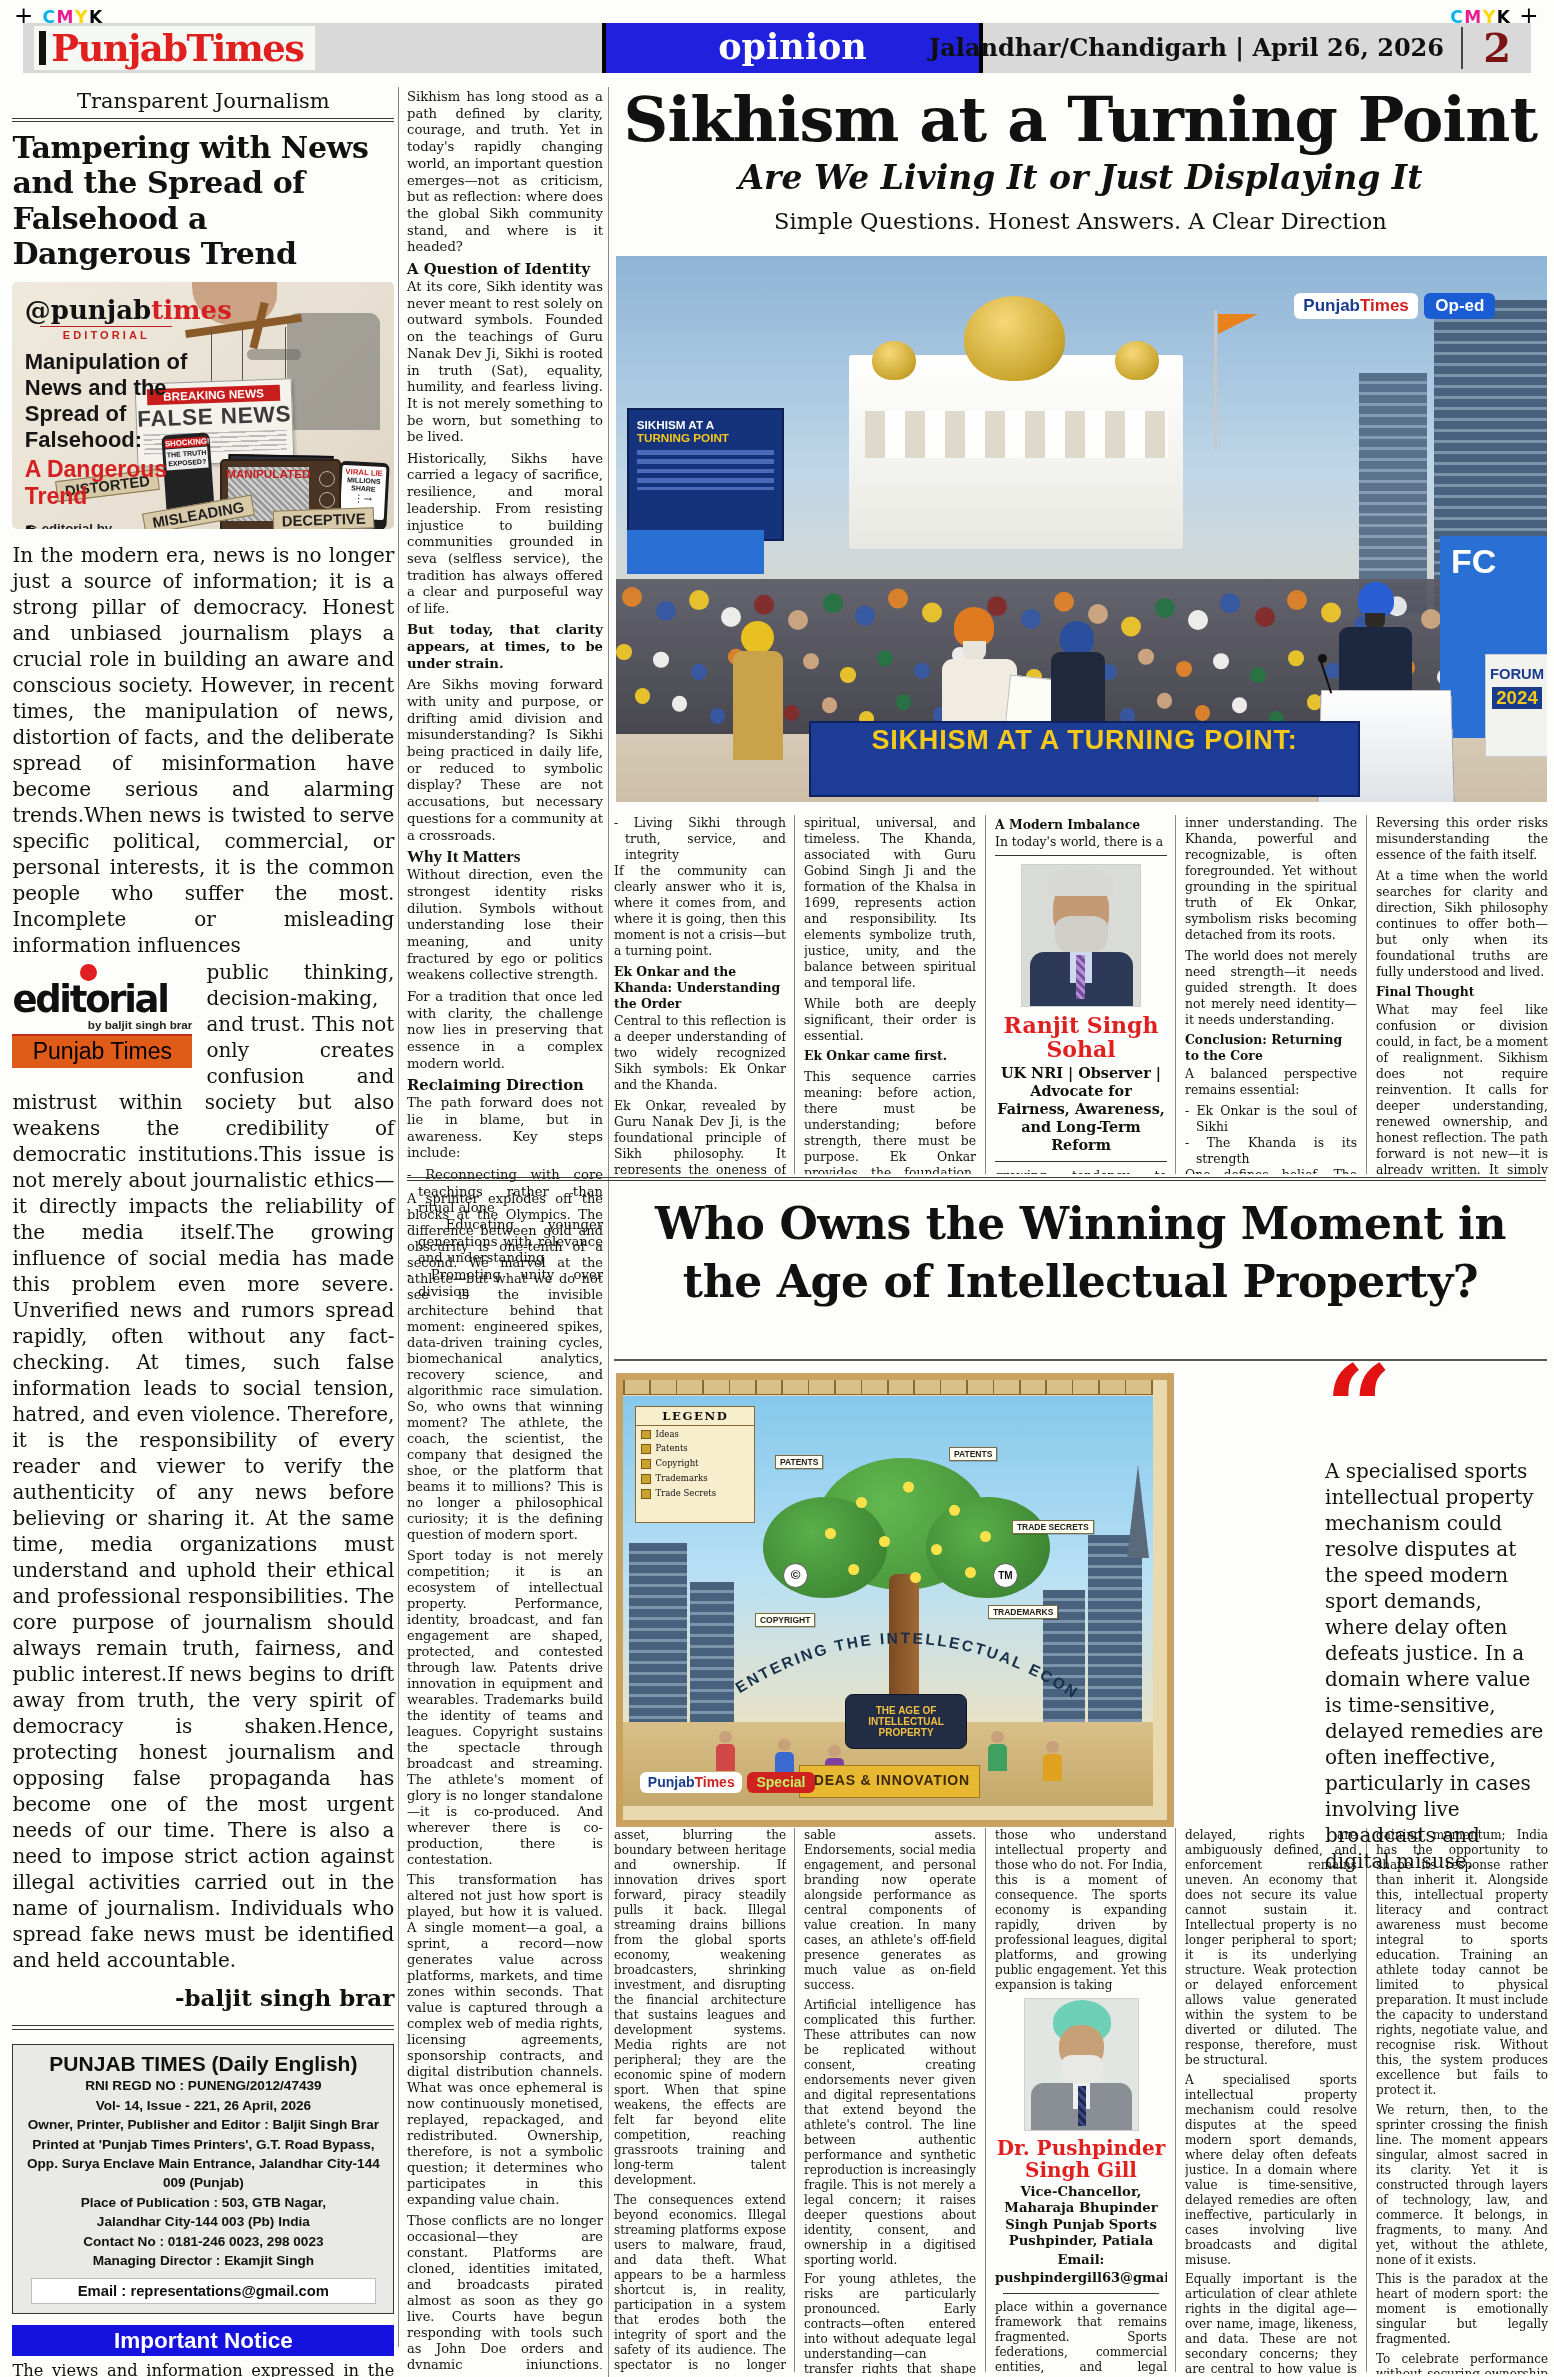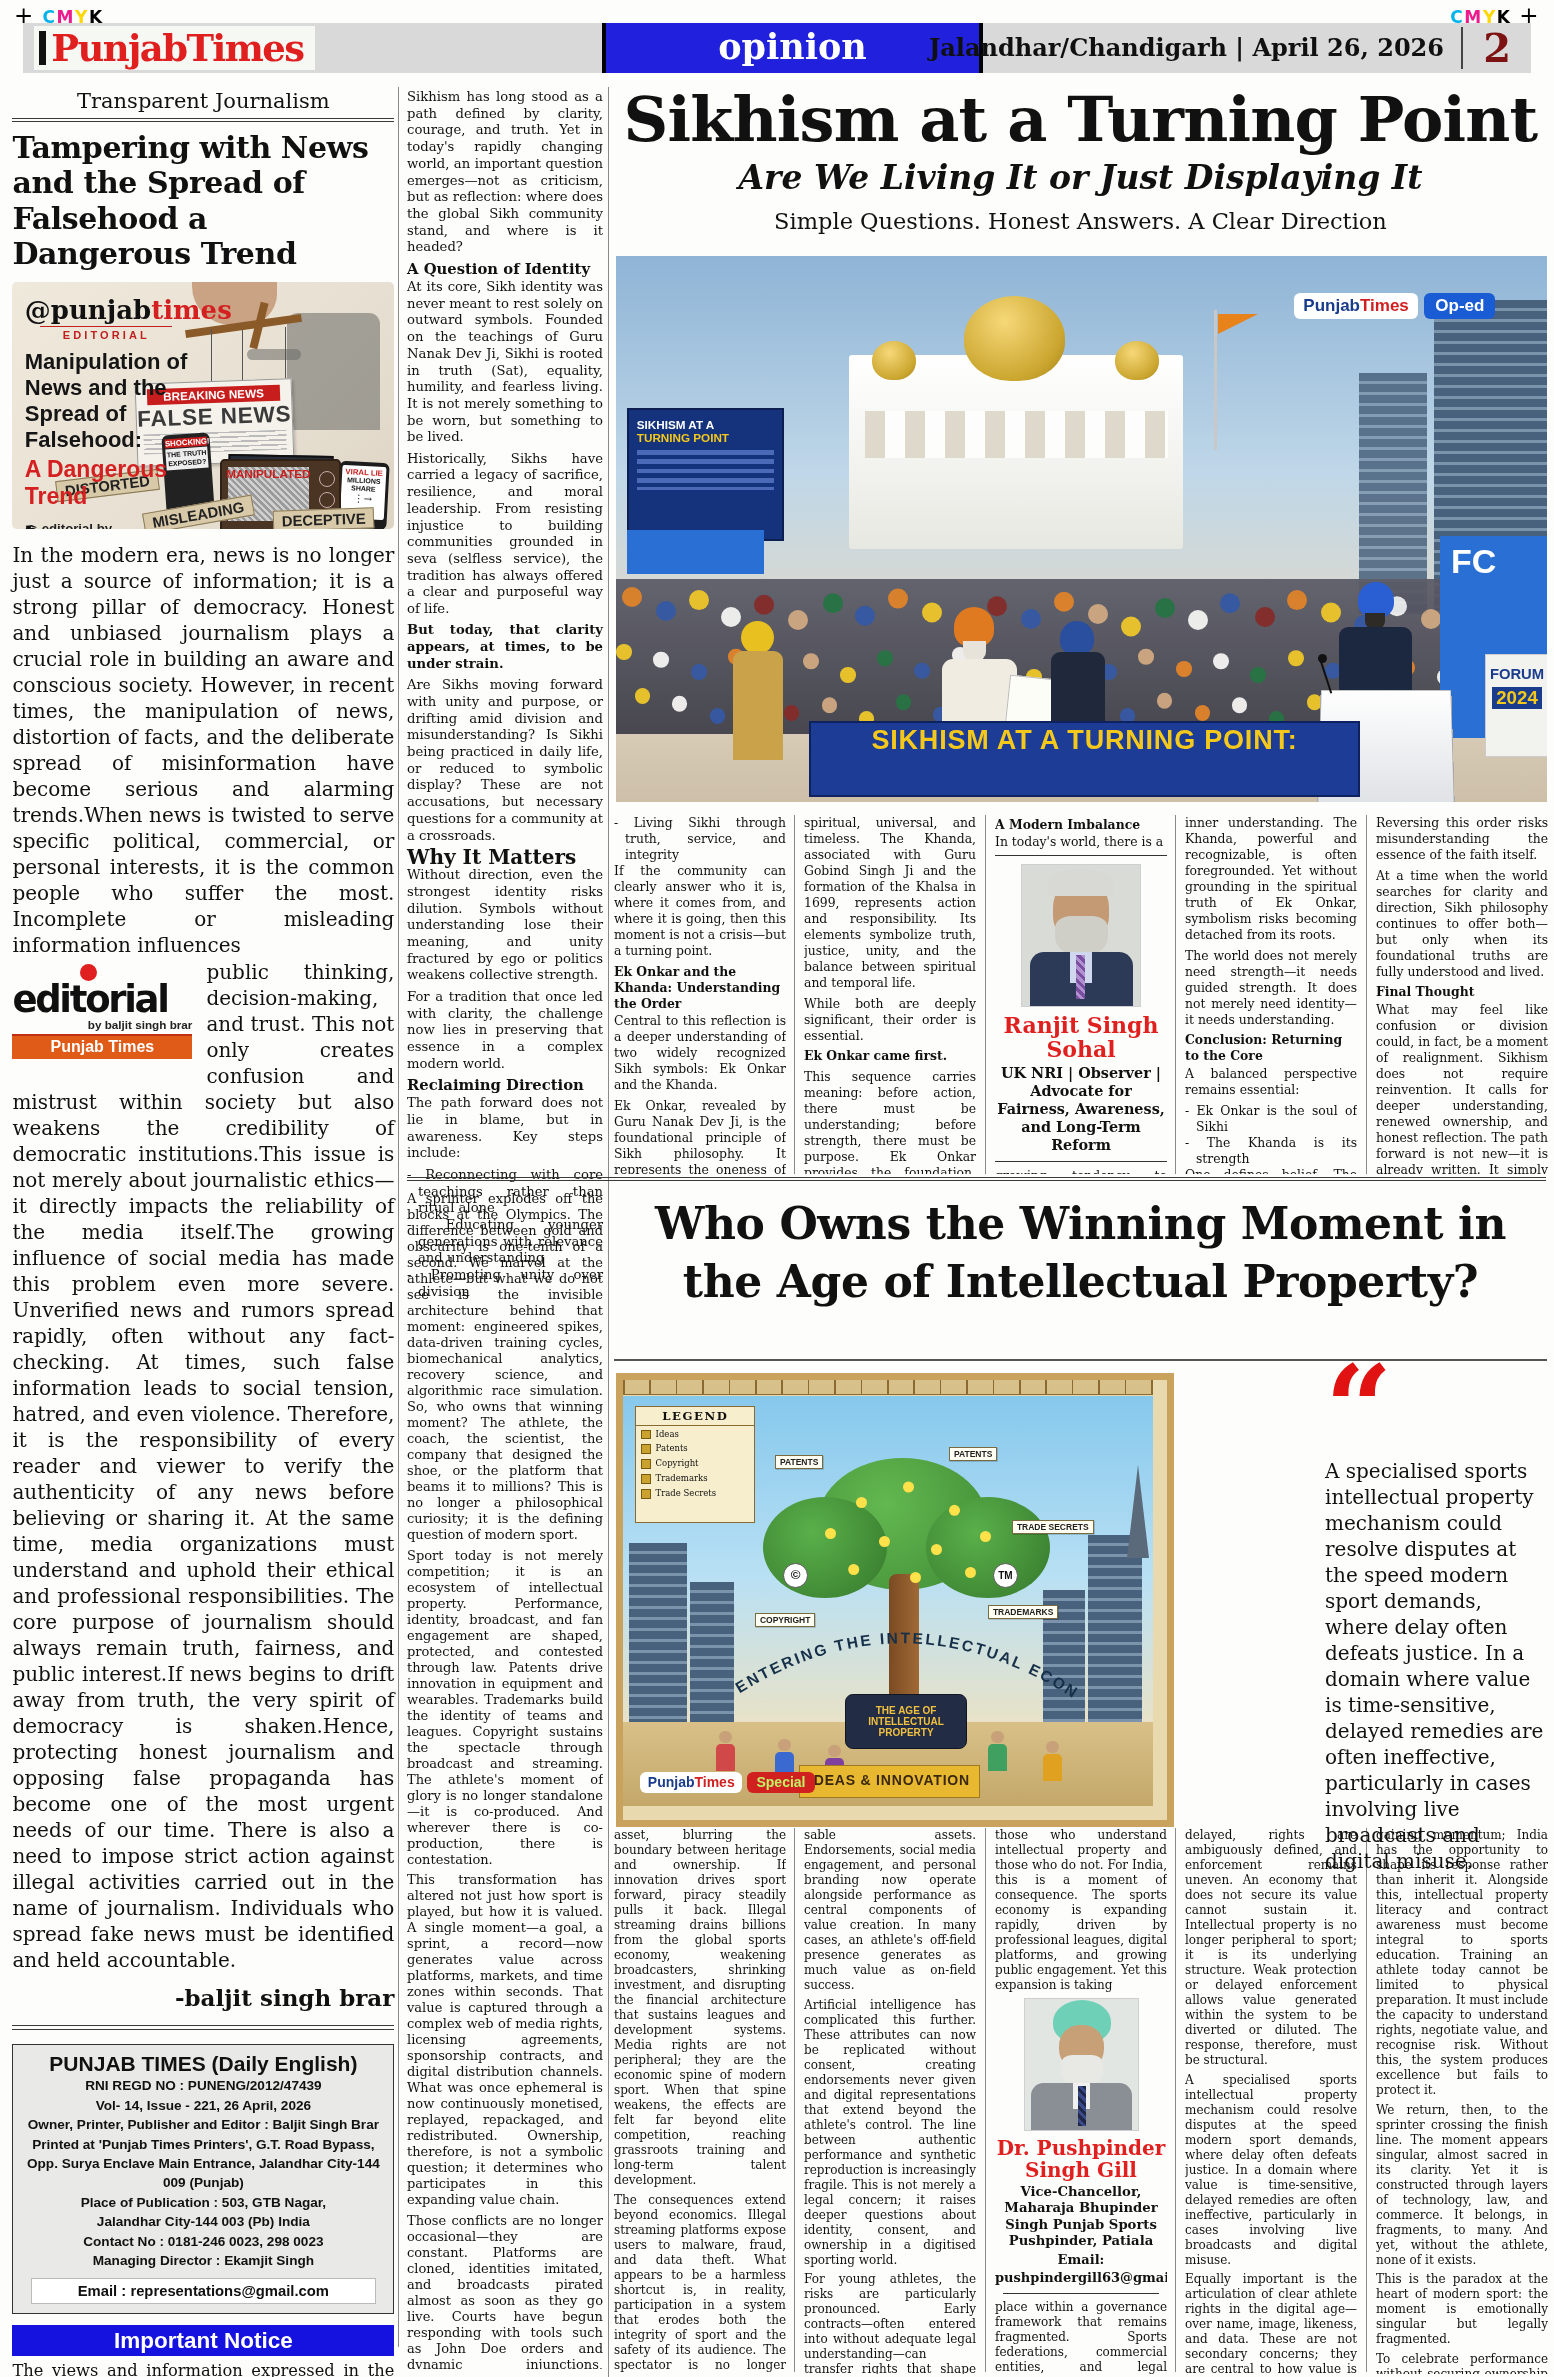--- a/index.html
+++ b/index.html
@@ -34,21 +34,21 @@
   .kicker{font-size:21px;text-align:center;}
   .lhead{font-size:30px;font-weight:bold;line-height:1.18;letter-spacing:-0.4px;}
   .lbody{font-size:20px;line-height:26px;text-align:justify;}
   .sig{font-size:23px;font-weight:bold;text-align:right;}
   .promo{background:linear-gradient(135deg,#efe9dc 0%,#e7e0d2 60%,#ded4c4 100%);overflow:hidden;}
   .promoTxt{font-family:"Liberation Sans",sans-serif;}
   .ed-logo{float:left;width:180px;margin:4.7px 14px 4.7px 0;}
   .ed-word{font-family:"DejaVu Sans",sans-serif;font-weight:bold;font-size:37px;letter-spacing:-2.3px;color:#101010;line-height:1;}
   .ed-dot{width:17px;height:17px;border-radius:50%;background:#e02020;margin-left:68px;}
   .ed-by{font-family:"Liberation Sans",sans-serif;font-weight:bold;font-size:11.7px;text-align:right;color:#222;}
-  .ed-bar{margin-top:3.1px;background:#e05a18;border-top:2.3px solid #c03010;color:#ffffff;text-align:center;font-family:"Liberation Sans",sans-serif;font-weight:bold;font-size:16px;padding:2.3px 0;}
+  .ed-bar{margin-top:3.1px;background:#e05a18;border-top:2.3px solid #c03010;color:#000000;text-align:center;font-family:"Liberation Sans",sans-serif;font-weight:normal;font-size:23px;padding:2.3px 0;}
   
   .imprint{border:1.6px solid #333;background:#e9e9e7;text-align:center;font-family:"Liberation Sans",sans-serif;font-weight:bold;color:#111;padding:7.8px 6.2px 9.3px 6.2px;}
   .imprint .t1{font-size:21px;}
   .imprint .ln{font-size:13.6px;line-height:19.4px;}
   .imprint .em{background:#fff;border:0.8px solid #bbb;margin:7.8px 11px 0 11px;font-size:14.8px;padding:3.9px 0;}
   .ntitle{background:#1512e0;color:#fff;text-align:center;font-family:"Liberation Sans",sans-serif;font-weight:bold;font-size:22.5px;padding:2.3px 0;}
   .nbody{font-size:16.3px;line-height:20.6px;text-align:justify;}
   
   .shead{font-size:62px;font-weight:bold;text-align:center;letter-spacing:-0.8px;line-height:1.05;}
   .ssub{font-size:33px;font-style:italic;font-weight:bold;text-align:center;}
@@ -213,21 +213,21 @@
 
   </div>
 
   <div class="abs c17" style="left:407px;top:89px;width:196px;">
     <p class="jp">Sikhism has long stood as a path defined by clarity, courage, and truth. Yet in today's rapidly changing world, an important question emerges—not as criticism, but as reflection: where does the global Sikh community stand, and where is it headed?</p>
     <div class="hh" style="font-size:14.8px;">A Question of Identity</div>
     <p class="jp">At its core, Sikh identity was never meant to rest solely on outward symbols. Founded on the teachings of Guru Nanak Dev Ji, Sikhi is rooted in truth (Sat), equality, humility, and fearless living. It is not merely something to be worn, but something to be lived.</p>
     <p class="jp">Historically, Sikhs have carried a legacy of sacrifice, resilience, and moral leadership. From resisting injustice to building communities grounded in seva (selfless service), the tradition has always offered a clear and purposeful way of life.</p>
     <p class="jp bold">But today, that clarity appears, at times, to be under strain.</p>
     <p class="jp">Are Sikhs moving forward with unity and purpose, or drifting amid division and misunderstanding? Is Sikhi being practiced in daily life, or reduced to symbolic display? These are not accusations, but necessary questions for a community at a crossroads.</p>
-    <div class="hh" style="font-size:20px;">Why It Matters</div>
+    <div class="hh" style="font-size:17px;font-family:Liberation Serif, serif;">Why It Matters</div>
     <p class="jp">Without direction, even the strongest identity risks dilution. Symbols without understanding lose their meaning, and unity fractured by ego or politics weakens collective strength.</p>
     <p class="jp">For a tradition that once led with clarity, the challenge now lies in preserving that essence in a complex modern world.</p>
     <div class="hh" style="font-size:14.8px;">Reclaiming Direction</div>
     <p class="jp">The path forward does not lie in blame, but in awareness. Key steps include:</p>
     <p class="liH">- Reconnecting with core teachings rather than ritual alone</p>
     <p class="liH">- Educating younger generations with relevance and understanding</p>
     <p class="liH">- Promoting unity over division</p>
   </div>
 
   <div class="abs" style="left:614px;top:87px;width:933px;">

